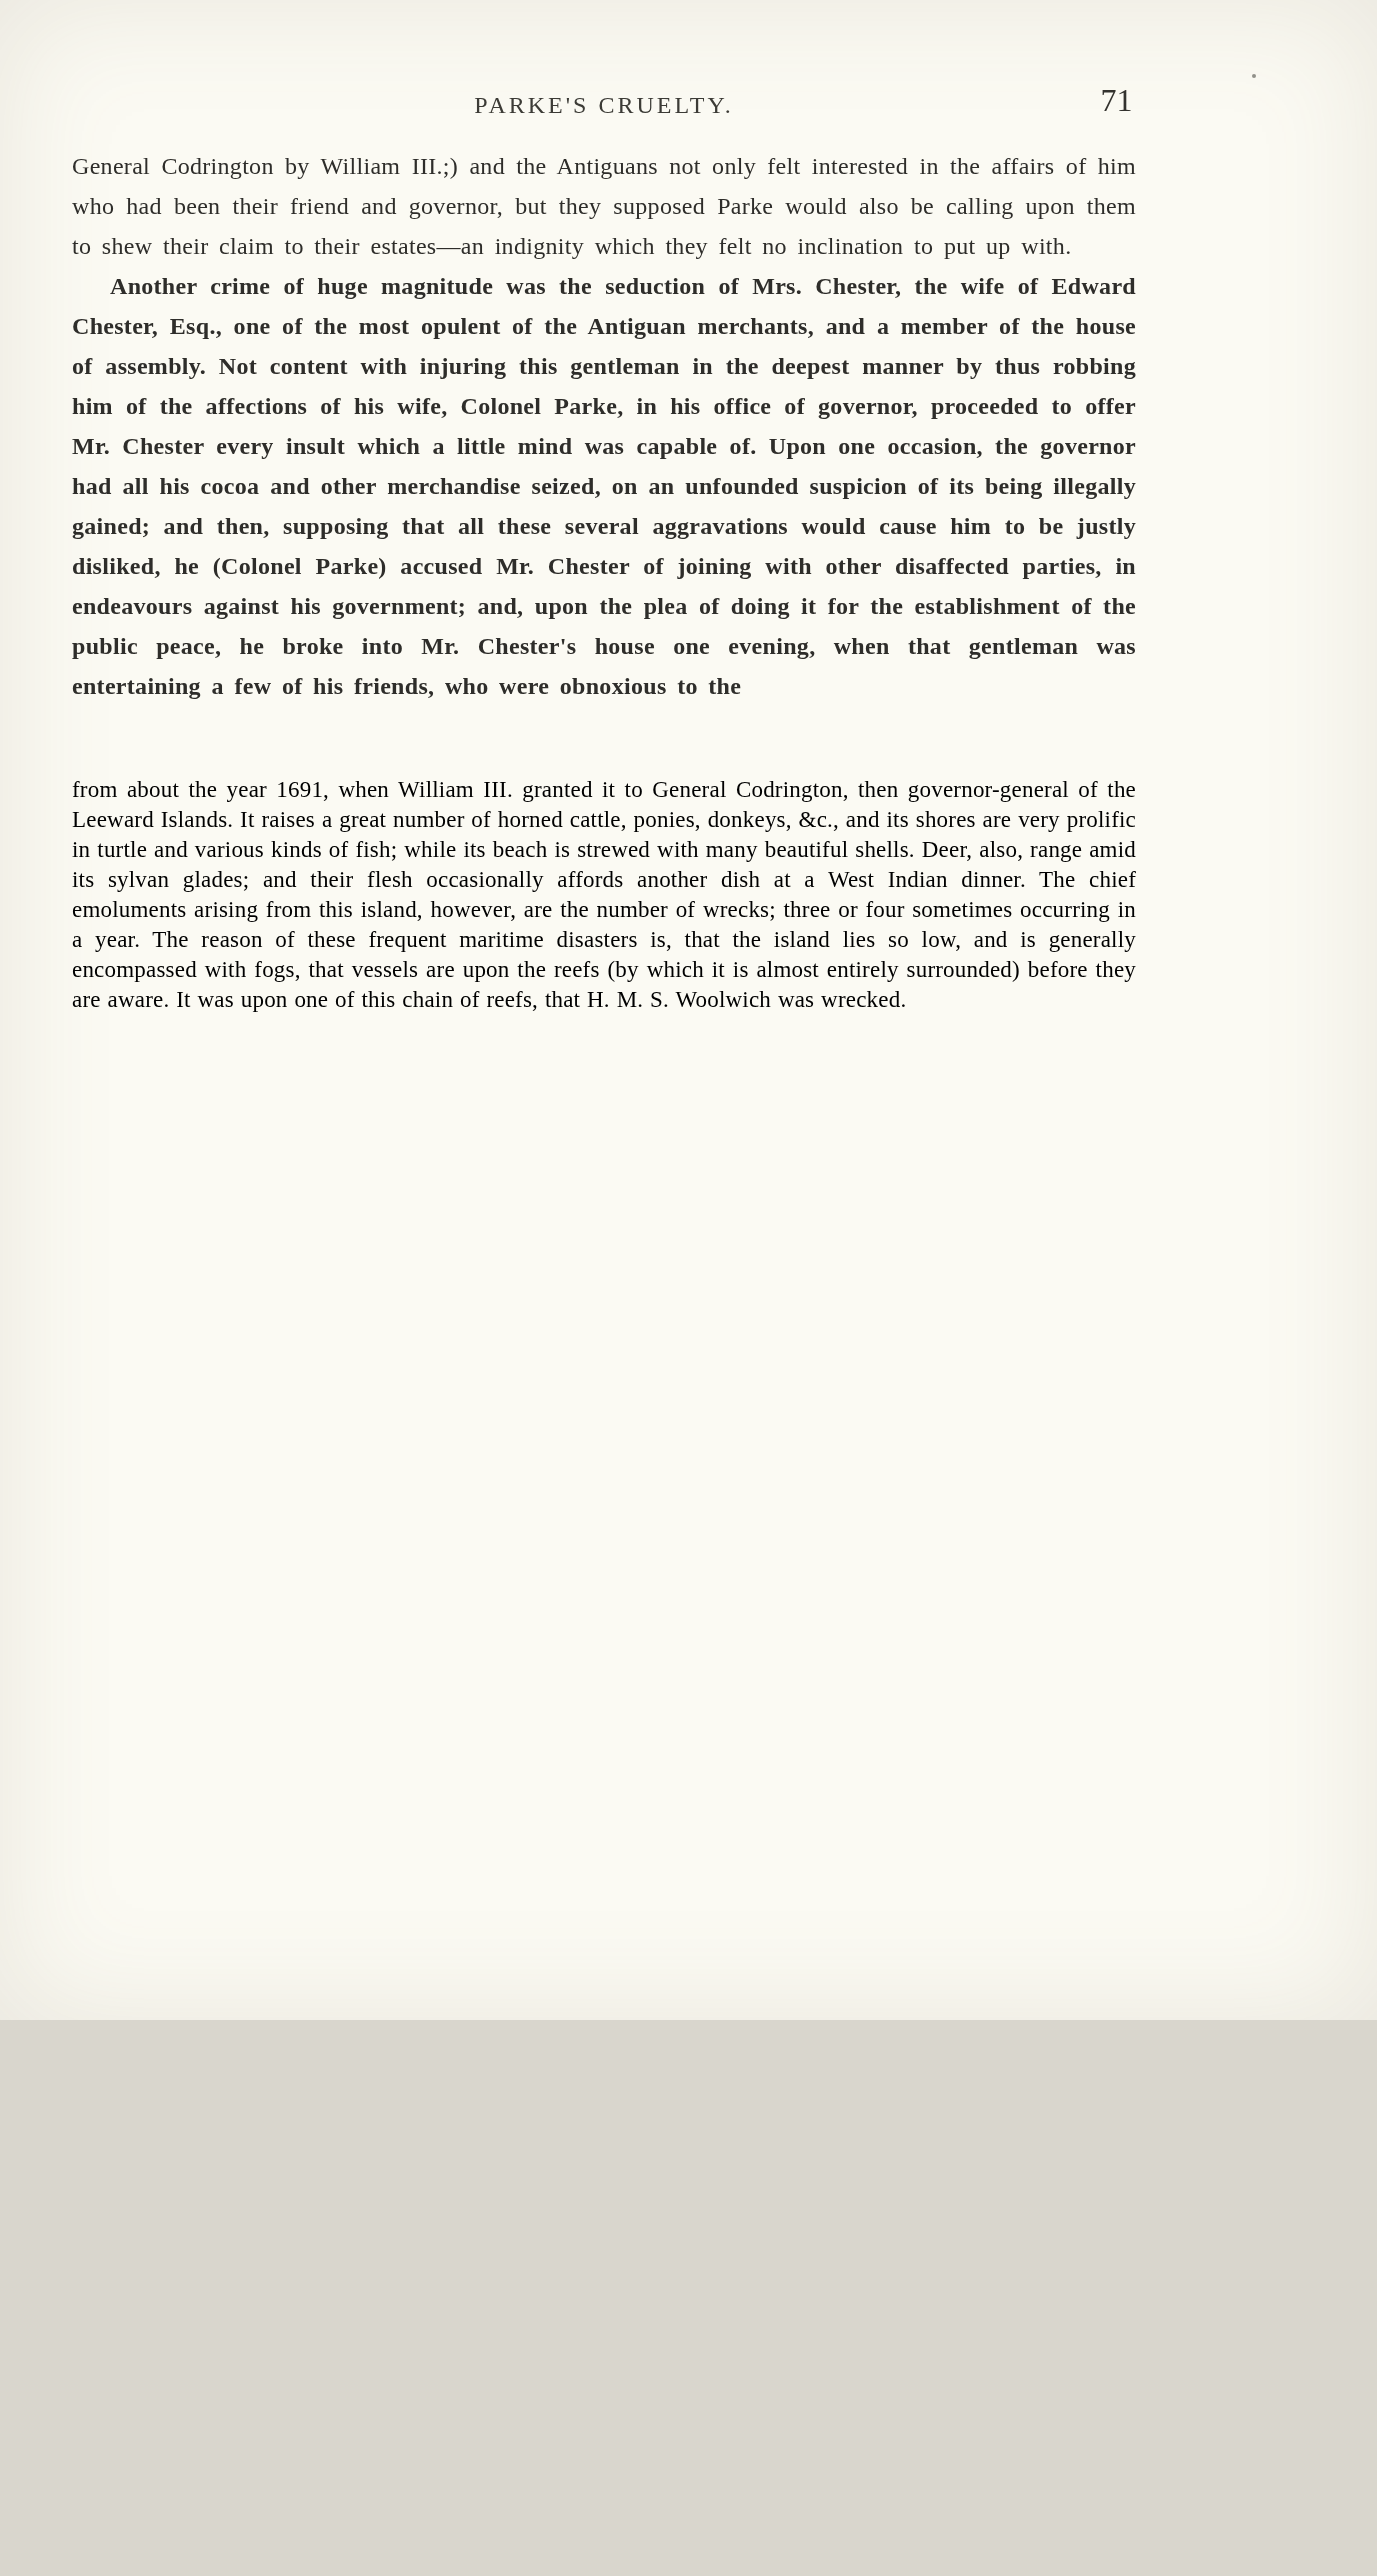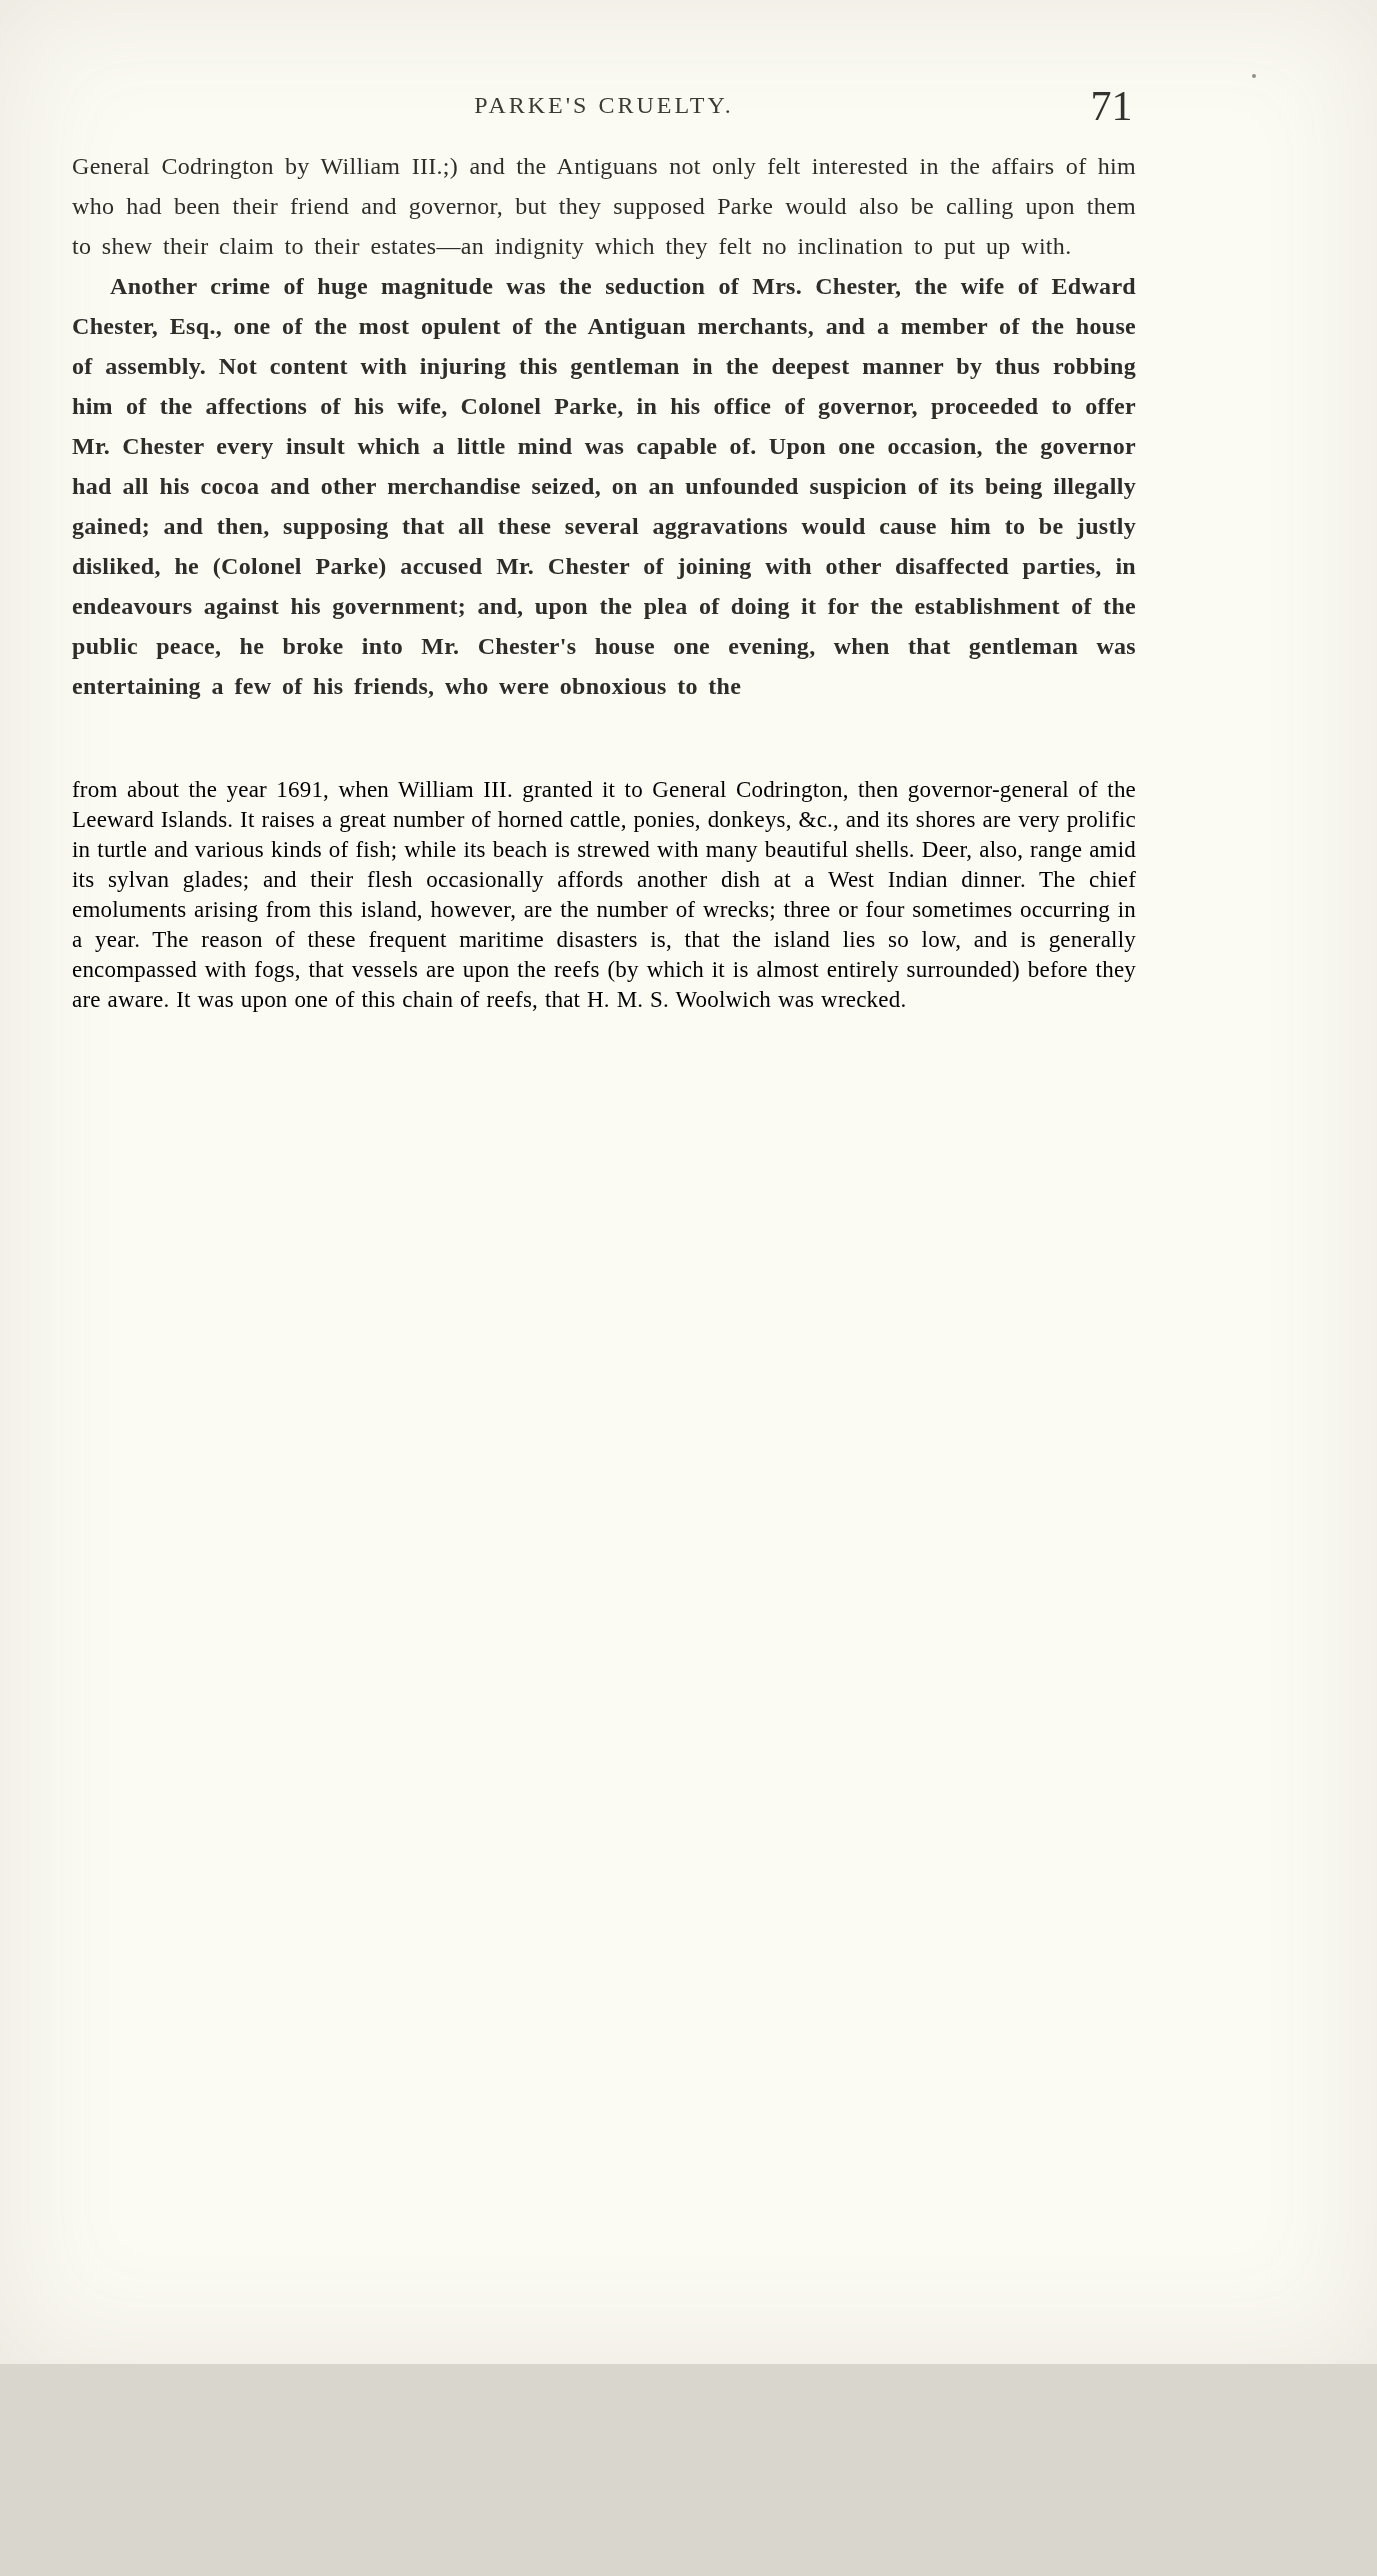--- a/index.html
+++ b/index.html
@@ -4,21 +4,21 @@
 <style>
   * { box-sizing: border-box; }
   html, body { margin: 0; padding: 0; }
   body {
     background: #d9d6cd;
     font-family: "Liberation Serif", serif;
   }
   .page {
     position: relative;
     width: 1378px;
-    height: 2364px;
+    height: 2020px;
     margin: 0 auto;
     background: #fbfaf3;
     box-shadow: inset 0 0 120px rgba(125, 115, 90, 0.14);
     color: #2d2c29;
     overflow: hidden;
   }
   .content {
     position: absolute;
     left: 72px;
     top: 82px;
@@ -33,21 +33,21 @@
     text-align: center;
     font-size: 24px;
     letter-spacing: 3px;
     color: #3c3b36;
     padding-top: 10.3px;
   }
   .page-number {
     position: absolute;
     right: 3.4px;
     top: 0;
-    font-size: 42px;
+    font-size: 32px;
     color: #33322e;
   }
   .main-text .body-para {
     margin: 0;
     font-size: 24px;
     line-height: 40px;
     text-align: justify;
     letter-spacing: 0.3px;
     word-spacing: 4.3px;
     color: #2e2d2a;

